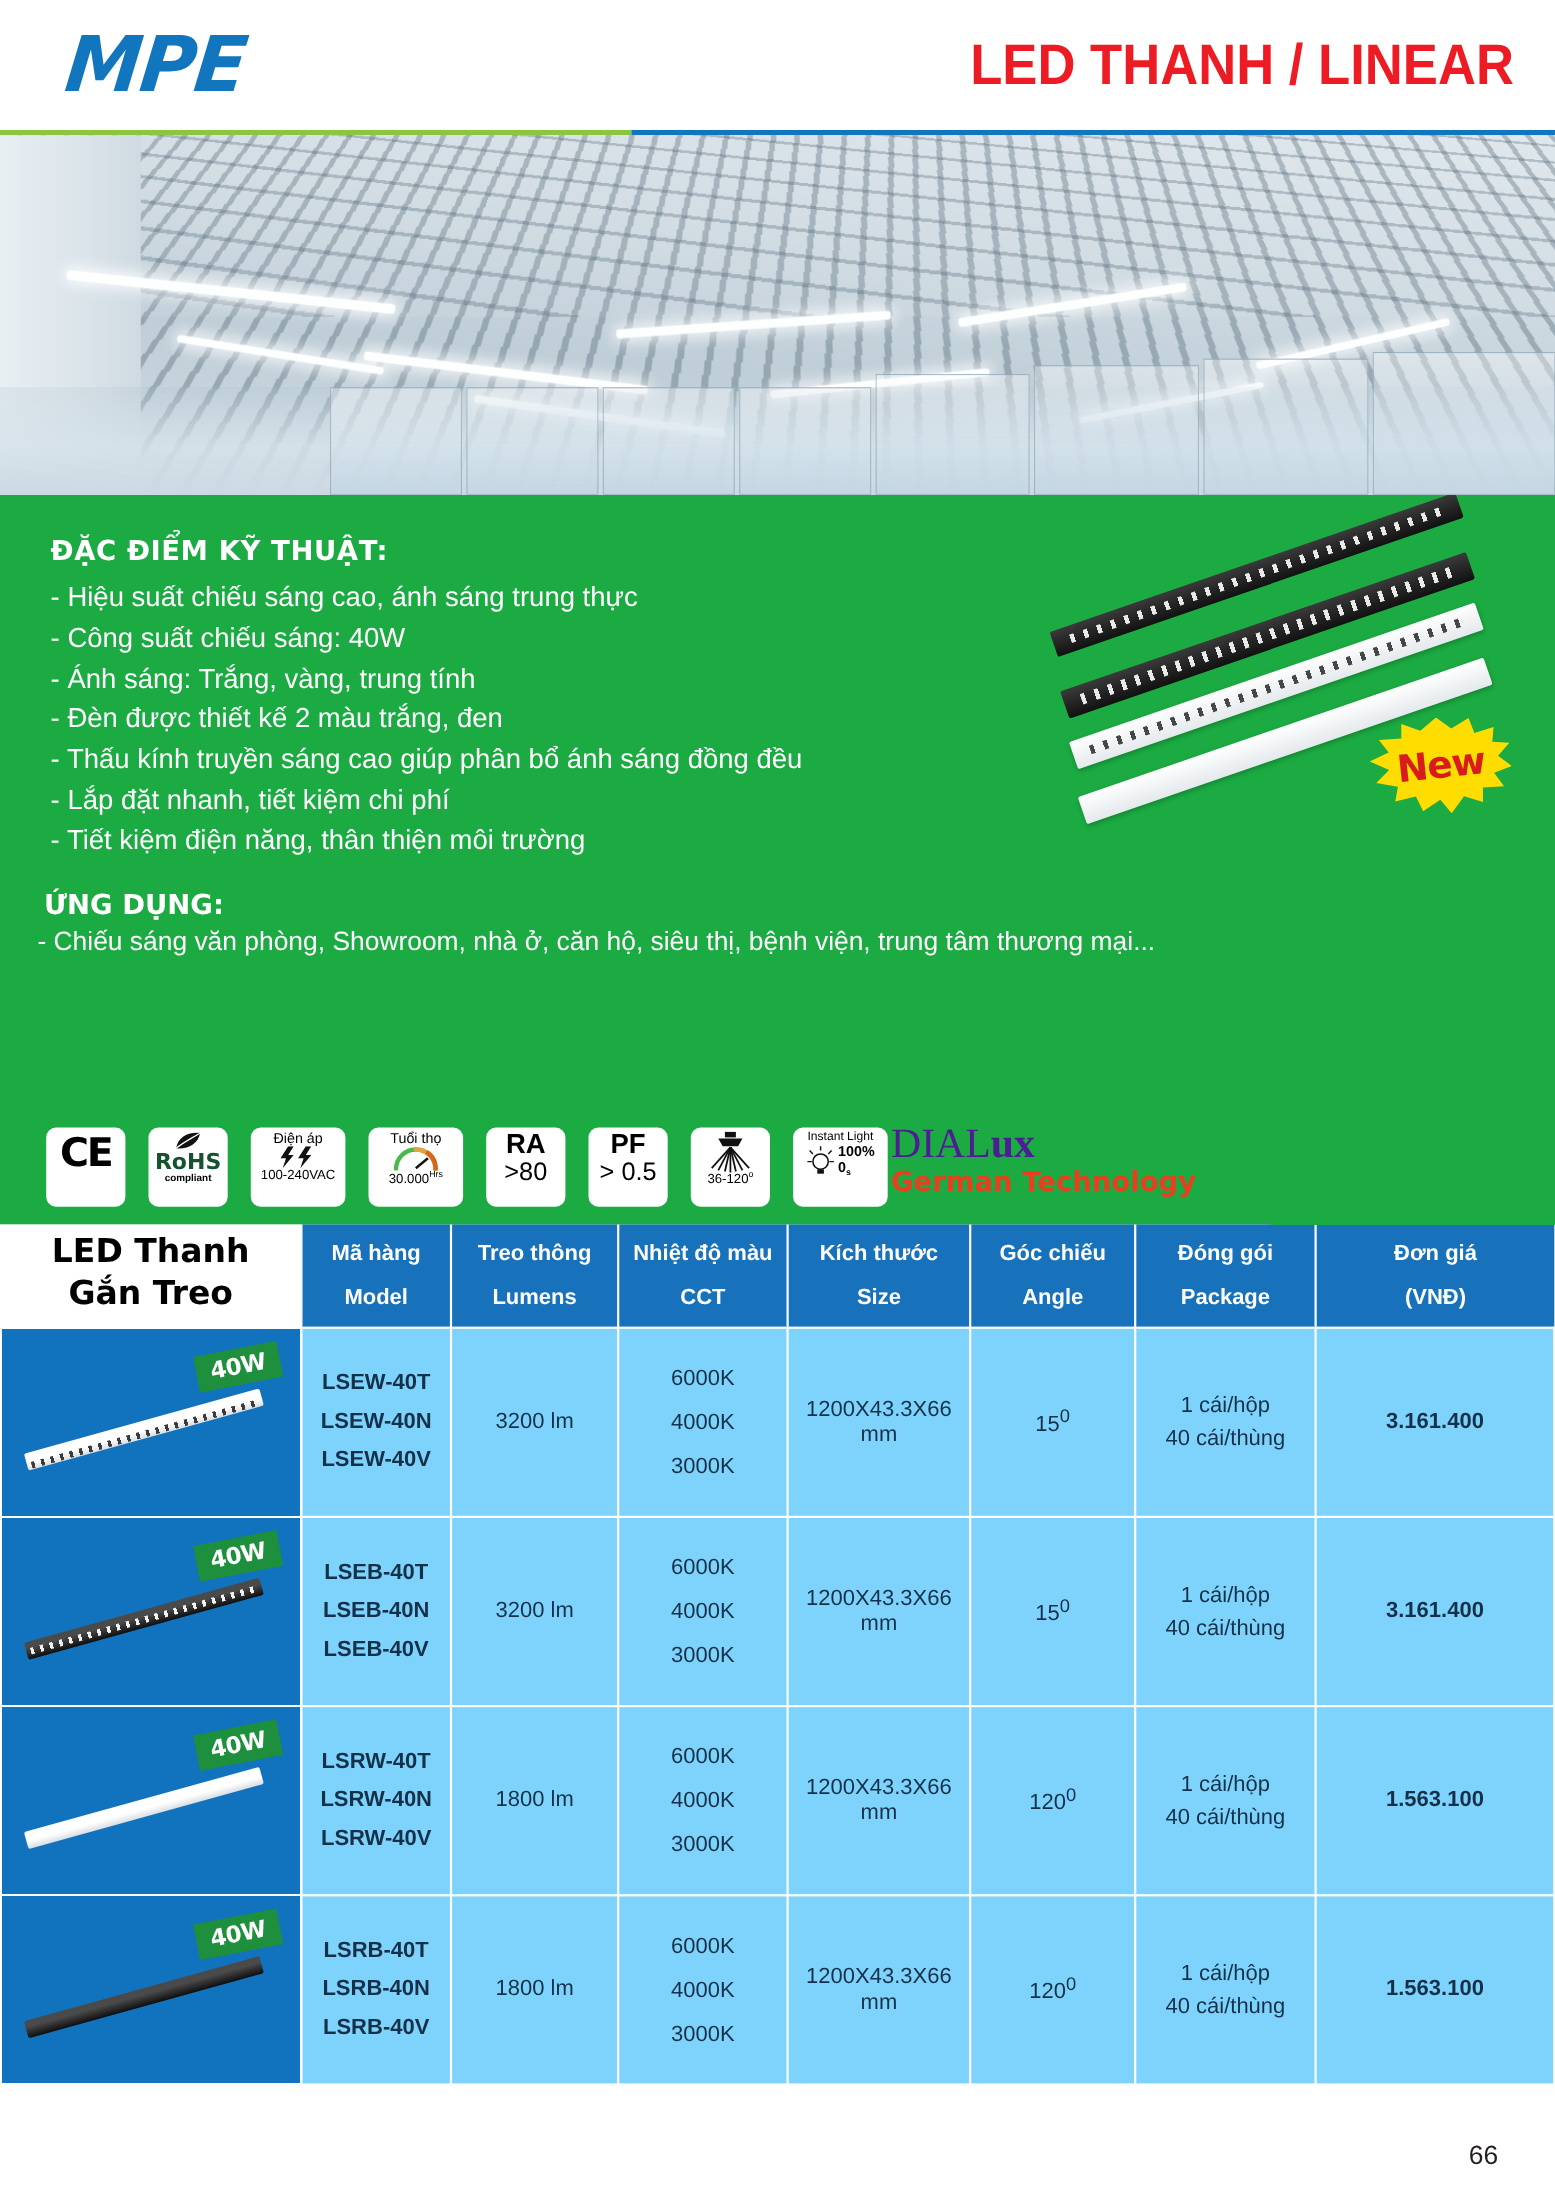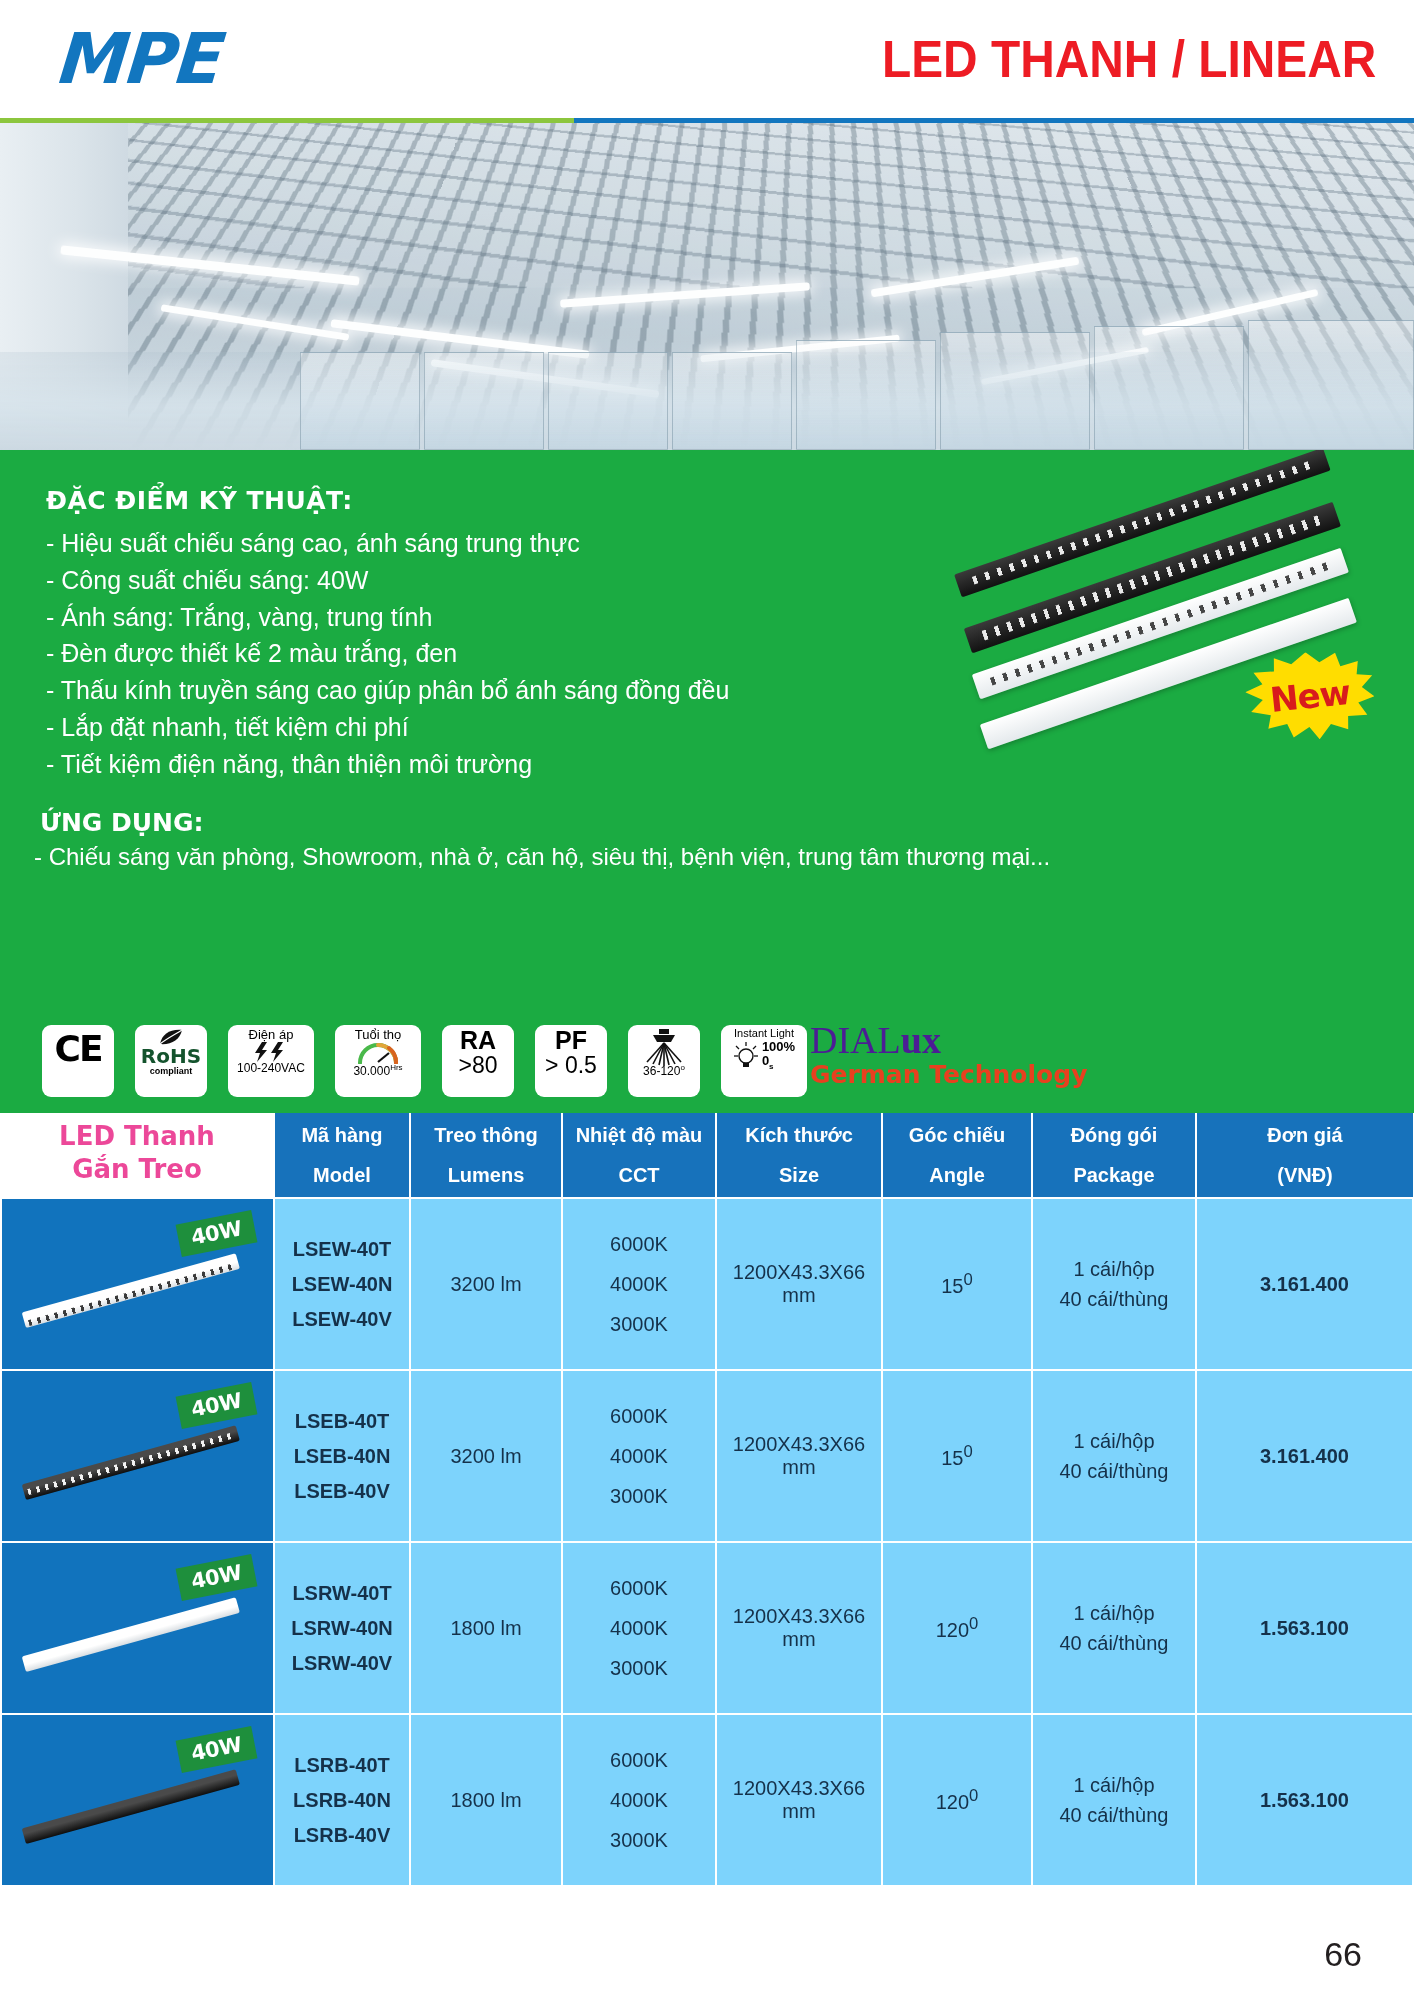--- a/index.html
+++ b/index.html
@@ -253,23 +253,23 @@
   .tbl { width: 100%; border-collapse: collapse; table-layout: fixed; }
   .tbl th.corner {
     background: #ffffff;
     width: 272px;
     text-align: center;
     vertical-align: middle;
     padding: 6px 0 10px;
   }
   .corner-l1, .corner-l2 {
     display: block;
-    color: #ec4899;
+    color: #000000;
     font-weight: bold;
-    font-size: 26px;
+    font-size: 30px;
     line-height: 1.28;
     font-family: "DejaVu Sans", sans-serif;
   }
   .tbl th.h {
     background: #1772bb;
     color: #ffffff;
     font-size: 20px;
     font-weight: bold;
     text-align: center;
     vertical-align: middle;
@@ -332,21 +332,21 @@
   }
   .prod.black .ledstrip {
     background: repeating-linear-gradient(90deg,#f2f2f2 0 3px, transparent 3px 9px);
     bottom: 4px;
   }
 
   .page-no {
     position: absolute;
     right: 52px;
     bottom: 26px;
-    font-size: 34px;
+    font-size: 24px;
     color: #231f20;
     font-family: "Liberation Sans", sans-serif;
   }
 </style>
 </head>
 <body>
 
 <div class="header">
   <div class="logo">MPE</div>
   <div class="header-title">LED THANH / LINEAR</div>

